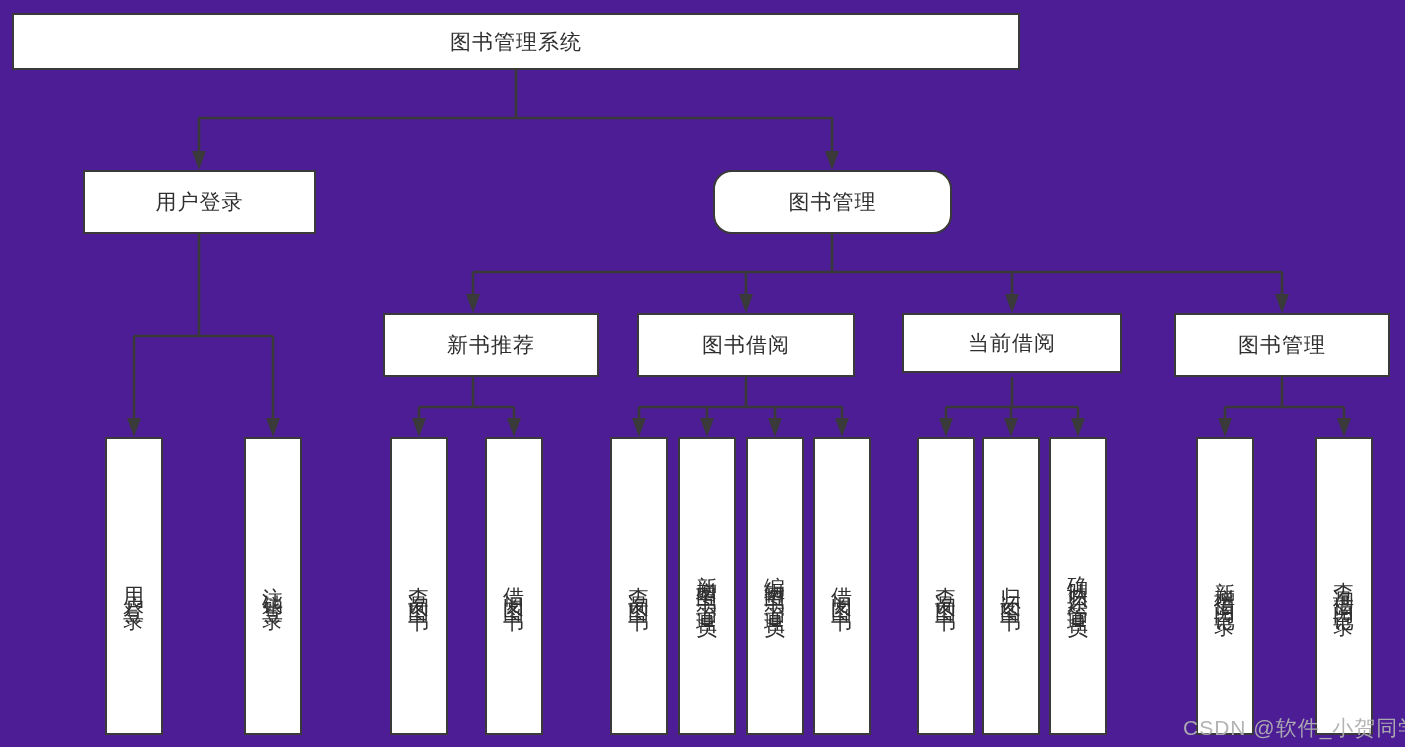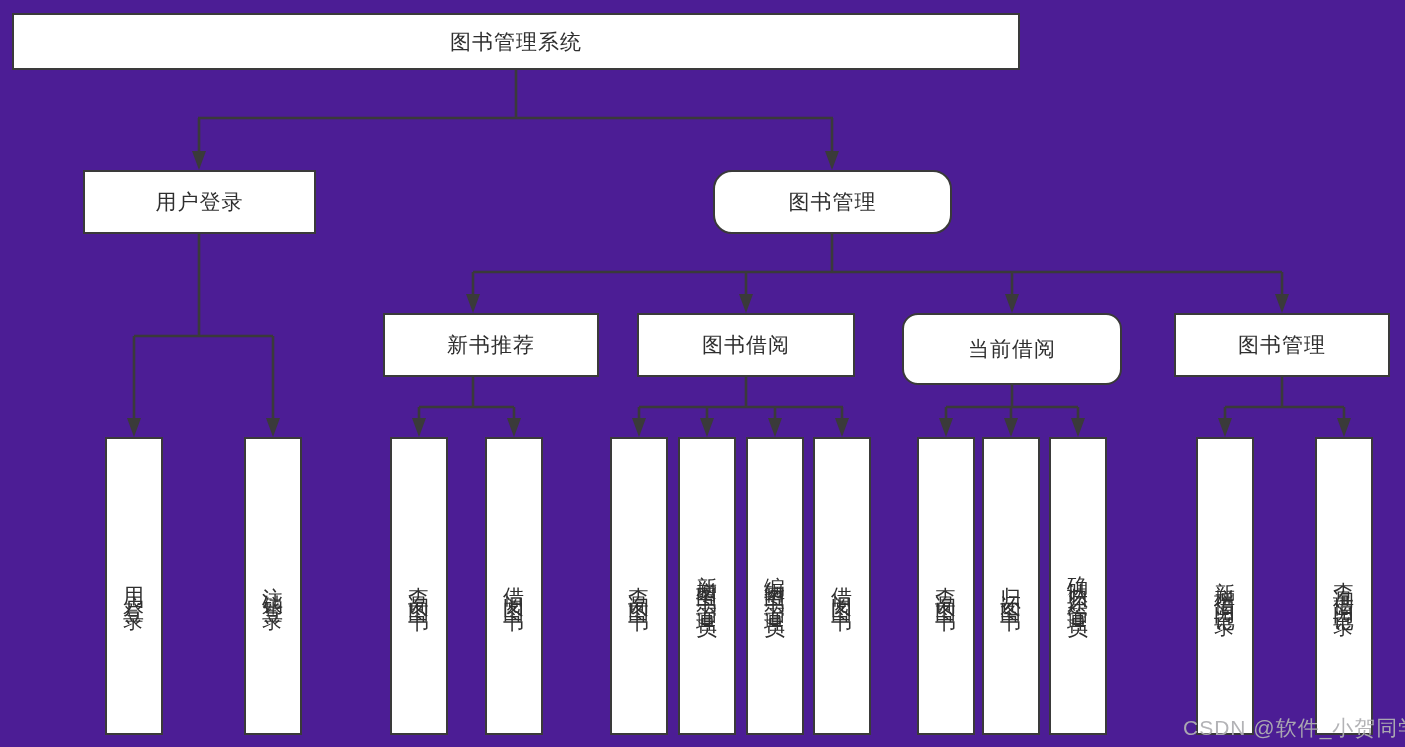--- a/index.html
+++ b/index.html
@@ -115,21 +115,21 @@
   <div class="hbox" style="left:713px; top:170px; width:239px; height:64px;border-radius:19px;">
     <span>图书管理</span>
   </div>
 
   <div class="hbox" style="left:383px; top:313px; width:216px; height:64px;">
     <span>新书推荐</span>
   </div>
   <div class="hbox" style="left:637px; top:313px; width:218px; height:64px;">
     <span>图书借阅</span>
   </div>
-  <div class="hbox" style="left:902px; top:313px; width:220px; height:72px;border-radius:16px;">
+  <div class="hbox" style="left:902px; top:313px; width:220px; height:60px;">
     <span>当前借阅</span>
   </div>
   <div class="hbox" style="left:1174px; top:313px; width:216px; height:64px;">
     <span>图书管理</span>
   </div>
 
   <div class="leaf" style="left:105px;">用户登录</div>
   <div class="leaf" style="left:244px;">注销登录</div>
 
   <div class="leaf" style="left:390px;">查询图书</div>

